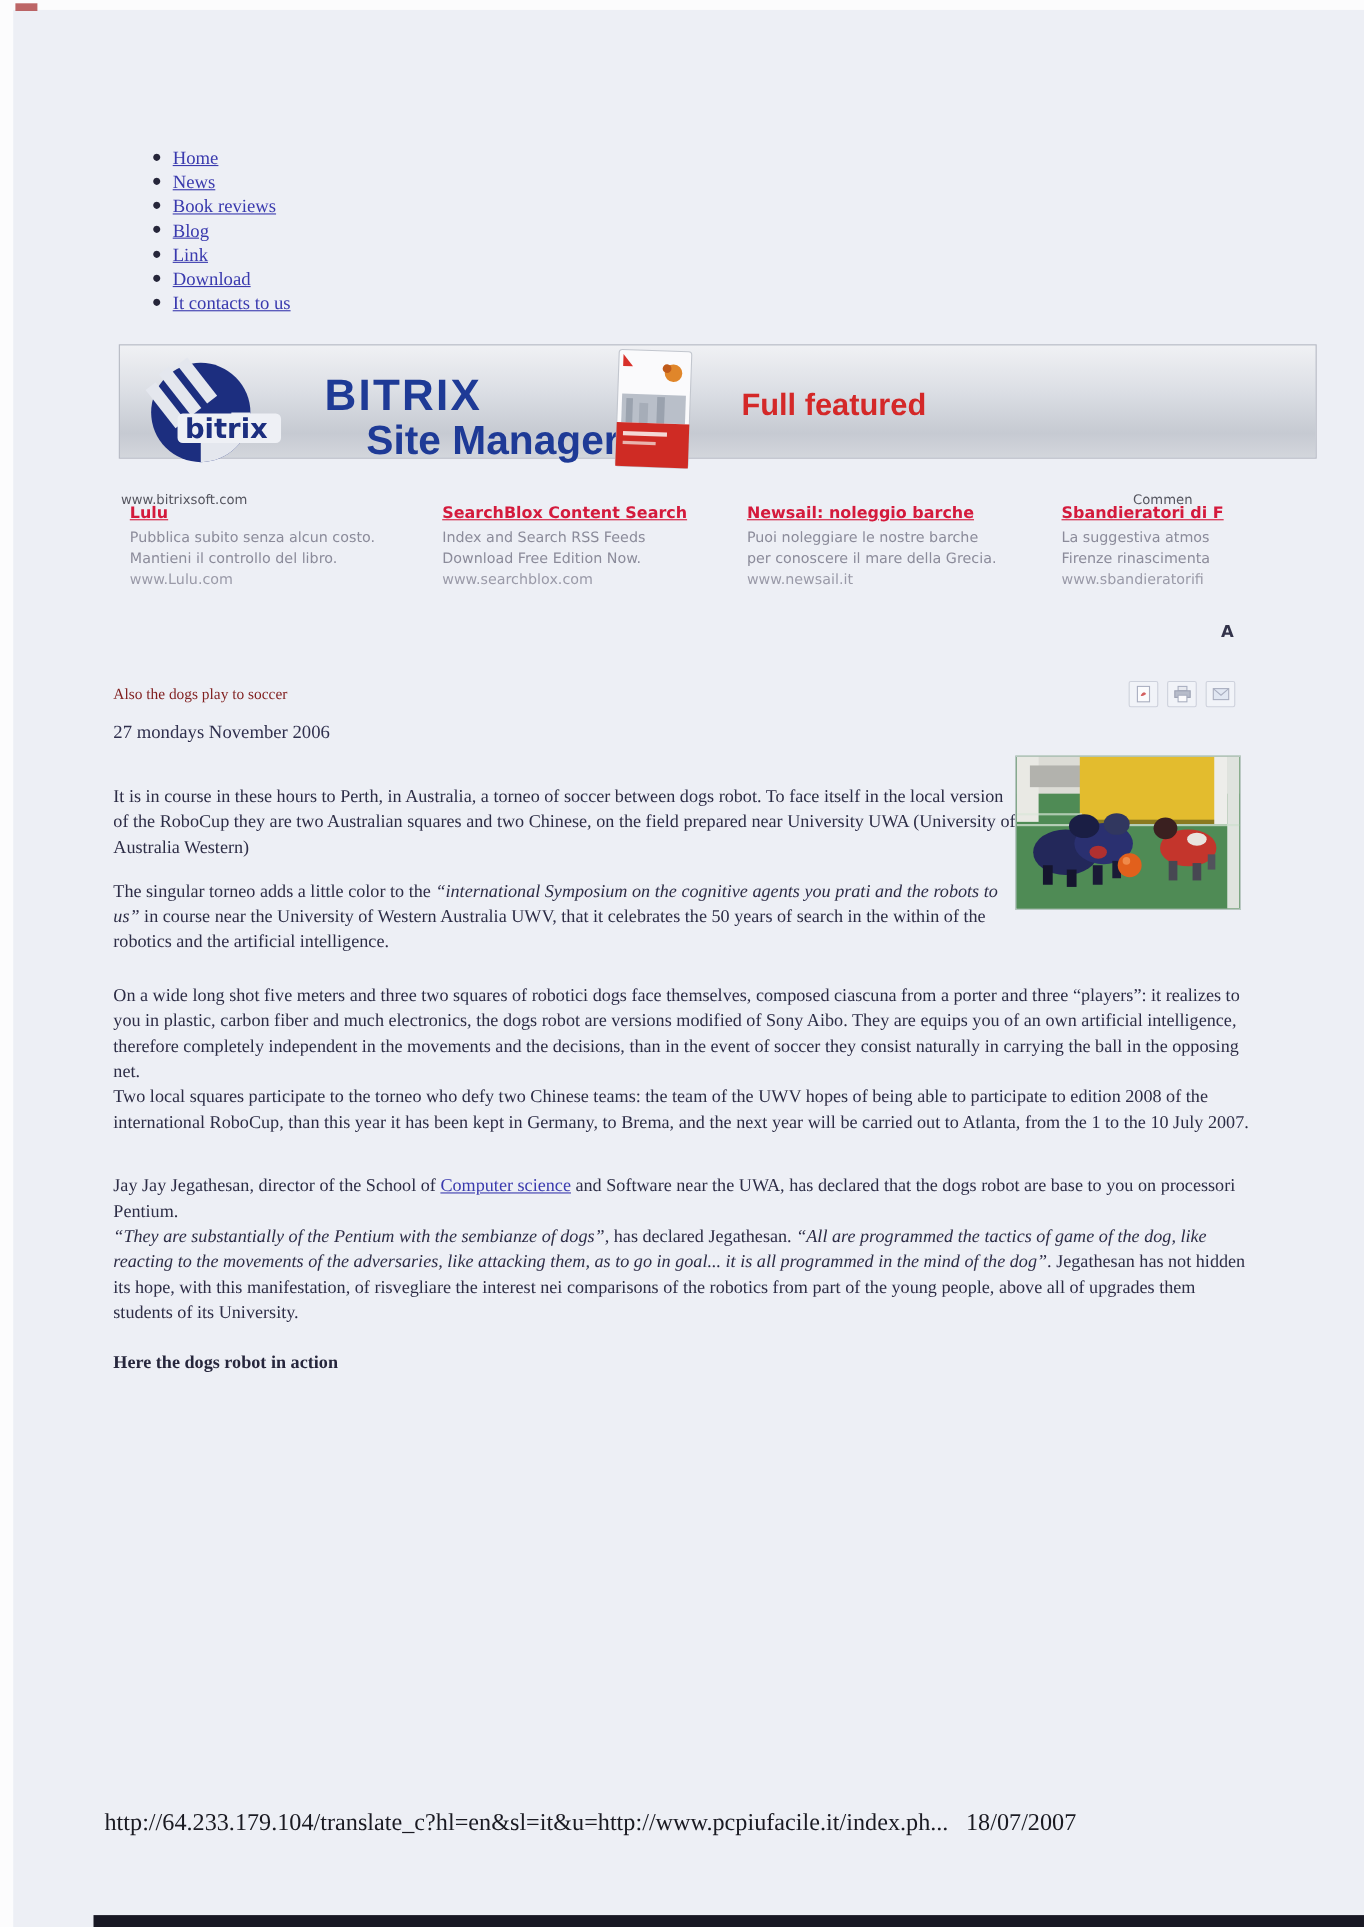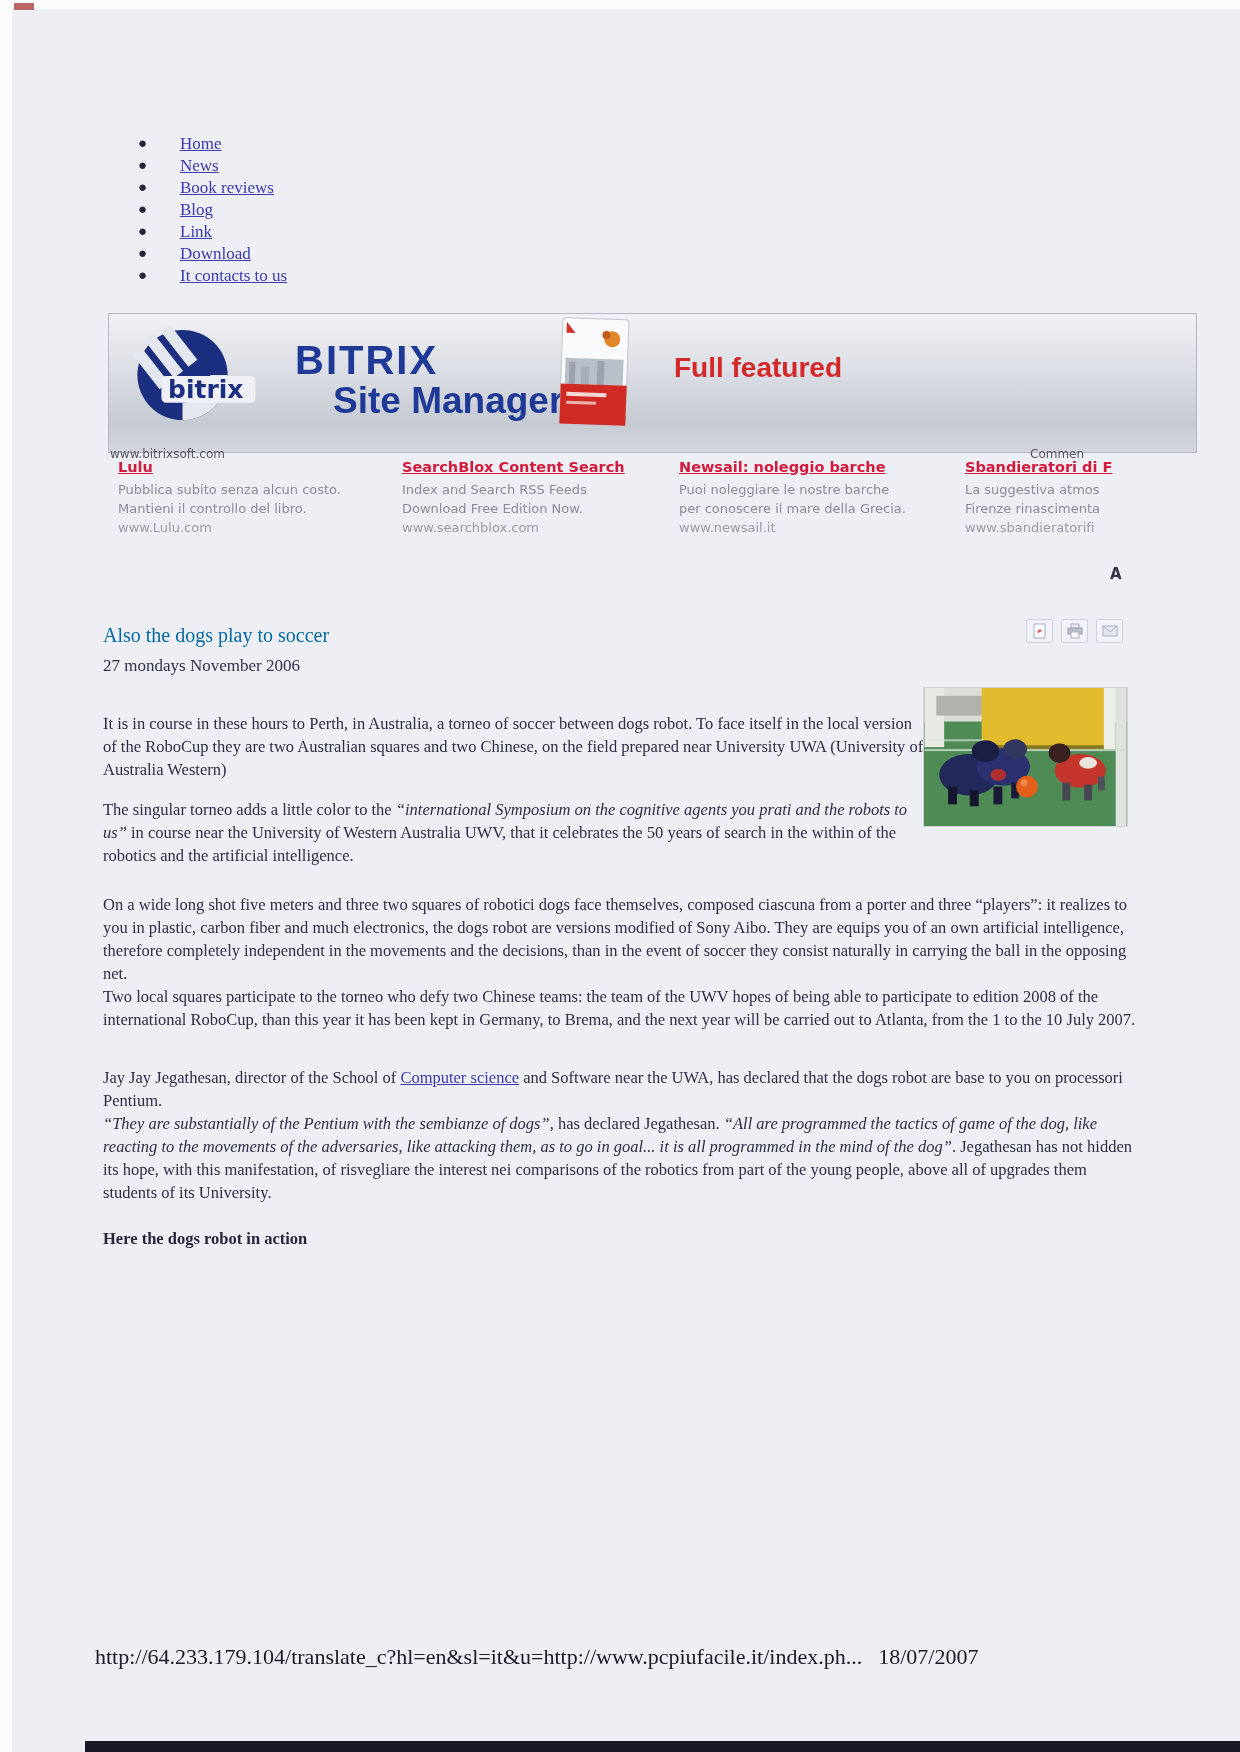--- a/index.html
+++ b/index.html
@@ -9,24 +9,24 @@
   .edge-top{left:0;top:0;width:1240px;height:9px;}
   .edge-left{left:0;top:0;width:12px;height:1752px;}
   .corner-mark{position:absolute;left:14px;top:3px;width:20px;height:7px;background:#a83434;opacity:.75;}
 
   
   .site-title{position:absolute;left:100px;top:44px;margin:0;font-size:46px;font-weight:bold;
               color:#2d2d9e;text-decoration:underline;letter-spacing:1px;}
   .nav{position:absolute;left:138px;top:134px;margin:0;padding:0;list-style:none;}
   .nav li{position:relative;height:22px;padding-left:19px;}
   .bullet{position:absolute;left:0;top:1px;color:#26263a;font-size:15px;}
-  .nav a{font-size:17px;color:#3a3aae;text-decoration:underline;cursor:pointer;margin-left:23px;}
-
-  
-  .banner{position:absolute;left:108px;top:313px;width:1089px;height:140px;box-sizing:border-box;
+  .nav a{font-size:17px;color:#3a3aae;text-decoration:underline;cursor:pointer;}
+
+  
+  .banner{position:absolute;left:108px;top:313px;width:1089px;height:104px;box-sizing:border-box;
           border:1px solid #b5b8c2;background:linear-gradient(180deg,#f0f1f4 0%,#dcdfe5 40%,#c6cad2 78%,#d3d6dc 100%);
           cursor:pointer;}
   .bitrix-logo{position:absolute;left:14px;top:8px;width:168px;height:108px;}
   .bitrix-name{position:absolute;left:186px;top:24px;font-family:"Liberation Sans",sans-serif;
                font-weight:bold;font-size:40px;letter-spacing:2px;color:#1e3a96;}
   .bitrix-product{position:absolute;left:224px;top:66px;font-family:"Liberation Sans",sans-serif;
                font-weight:bold;font-size:37px;color:#1e3a96;}
   .box-art{position:absolute;left:448px;top:3px;width:92px;height:118px;transform:rotate(2deg);}
   .tag1{position:absolute;left:565px;top:38px;font-family:"Liberation Sans",sans-serif;
         font-weight:bold;font-size:28px;color:#d42828;}
@@ -41,21 +41,21 @@
   .ad{position:absolute;top:459px;font-family:"DejaVu Sans","Liberation Sans",sans-serif;white-space:nowrap;}
   .ad-title{display:block;font-size:14.5px;font-weight:bold;color:#d41a3c;text-decoration:underline;
             margin-bottom:5px;cursor:pointer;}
   .ad-line{font-size:13px;color:#8b8b9a;line-height:19px;}
   .ad-url{font-size:13px;color:#9a9aa8;line-height:19px;}
 
   .a-mark{position:absolute;left:1110px;top:565px;font-family:"DejaVu Sans",sans-serif;
           font-size:15px;font-weight:bold;color:#33334a;}
 
   
-  .article-title{position:absolute;left:103px;top:624px;font-size:20px;color:#0369a1;}
+  .article-title{position:absolute;left:103px;top:624px;font-size:14px;color:#7f1d1d;}
   .toolbar{position:absolute;left:1026px;top:619px;display:flex;gap:8px;}
   .tool-btn{width:25px;height:22px;border:1px solid #c6cad6;background:#f3f4f9;border-radius:2px;
             display:flex;align-items:center;justify-content:center;opacity:.8;cursor:pointer;}
   .article-date{position:absolute;left:103px;top:656px;font-size:17px;color:#30304e;text-align:right;}
   .para{position:absolute;font-size:16.5px;line-height:23px;color:#2d2d46;}
   .para p{margin:0;}
   .p1{left:103px;top:712px;width:822px;}
   .p2{left:103px;top:798px;width:818px;}
   .p3{left:103px;top:893px;width:1038px;}
   .p45{left:103px;top:1066px;width:1038px;}

